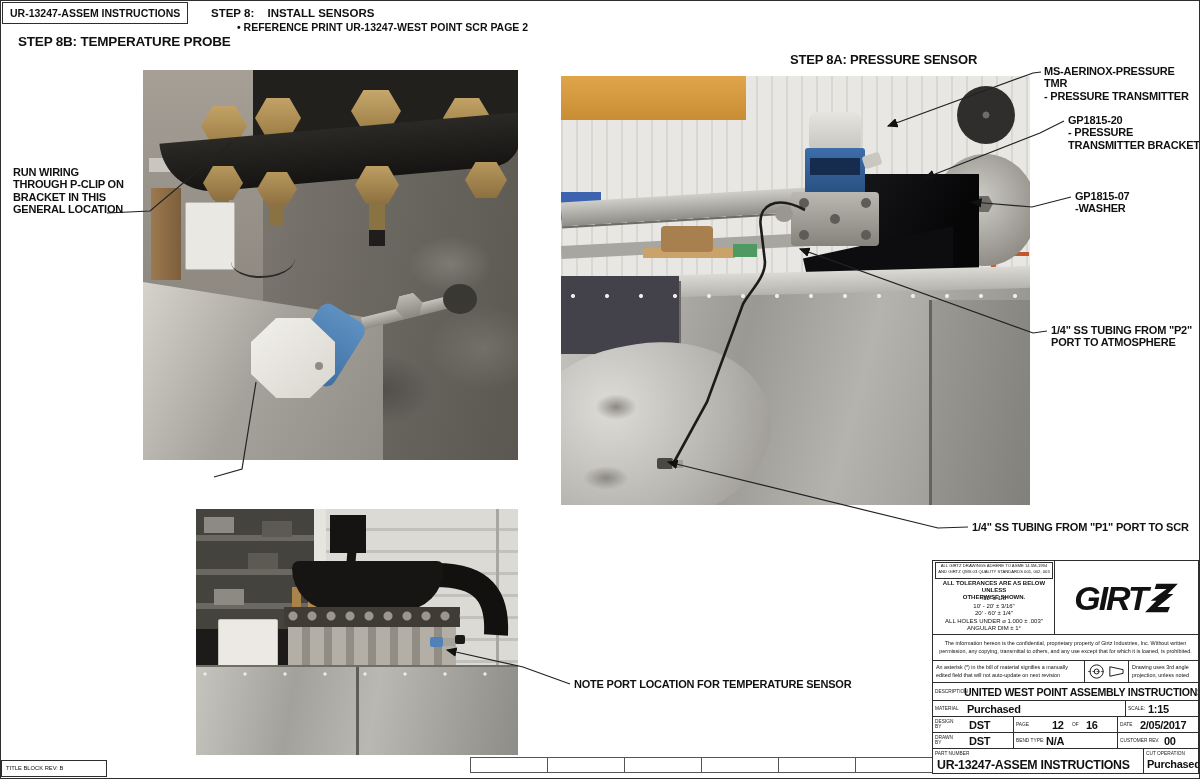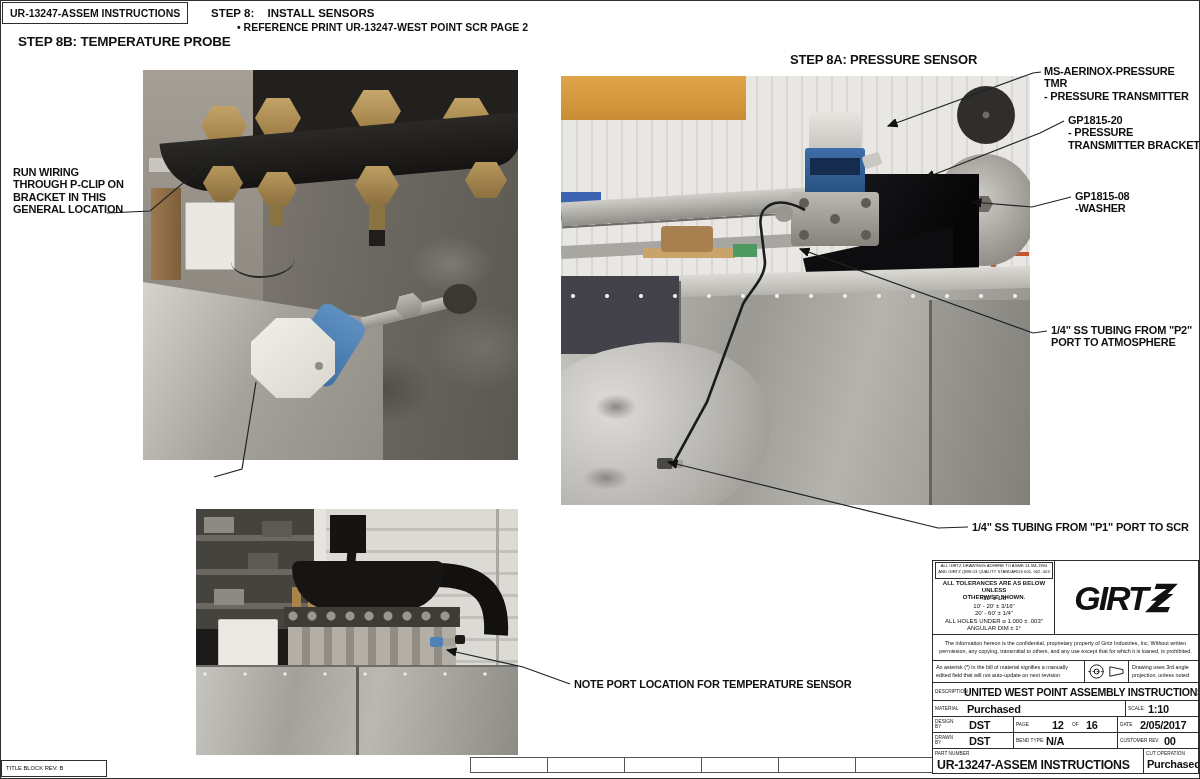--- a/index.html
+++ b/index.html
@@ -191,21 +191,21 @@
 
   <div class="callout pre" style="left:13px;top:166px;">RUN WIRING
 THROUGH P-CLIP ON
 BRACKET IN THIS
 GENERAL LOCATION</div>
   <div class="callout pre" style="left:1044px;top:65px;">MS-AERINOX-PRESSURE TMR
 - PRESSURE TRANSMITTER</div>
   <div class="callout pre" style="left:1068px;top:114px;">GP1815-20
 - PRESSURE
 TRANSMITTER BRACKET</div>
-  <div class="callout pre" style="left:1075px;top:190px;">GP1815-08
+  <div class="callout pre" style="left:1075px;top:190px;">GP1815-07
 -WASHER</div>
   <div class="callout pre" style="left:1051px;top:324px;">1/4" SS TUBING FROM "P2"
 PORT TO ATMOSPHERE</div>
   <div class="callout pre" style="left:972px;top:521px;">1/4" SS TUBING FROM "P1" PORT TO SCR</div>
   <div class="callout pre" style="left:574px;top:678px;">NOTE PORT LOCATION FOR TEMPERATURE SENSOR</div>
 
   <div id="tb" class="abs">
 
     <div class="cell" style="left:0;top:0;width:122px;height:74px;border-right-width:1px;border-bottom-width:1px;">
       <div class="pre" style="position:absolute;left:2px;top:1px;width:116px;height:15px;border:0.5px solid #2e2e2e;font-size:4.2px;line-height:1.35;text-align:center;">ALL GIRTZ DRAWINGS ADHERE TO ASME 14.5M-1994
@@ -252,21 +252,21 @@
       <span class="lab" style="position:absolute;left:2px;top:6px;">DESCRIPTION</span>
       <span class="val" style="position:absolute;left:31px;top:3px;font-size:11.5px;transform:scaleX(0.92);transform-origin:left;">UNITED WEST POINT ASSEMBLY INSTRUCTIONS</span>
     </div>
 
     <div class="cell" style="left:0;top:140px;width:193px;height:16px;border-right-width:1px;border-bottom-width:1px;">
       <span class="lab" style="position:absolute;left:2px;top:5px;">MATERIAL</span>
       <span class="val" style="position:absolute;left:34px;top:2px;font-size:11px;">Purchased</span>
     </div>
     <div class="cell" style="left:193px;top:140px;width:72px;height:16px;border-bottom-width:1px;">
       <span class="lab" style="position:absolute;left:2px;top:5px;">SCALE:</span>
-      <span class="val" style="position:absolute;left:22px;top:2px;font-size:11px;">1:10</span>
+      <span class="val" style="position:absolute;left:22px;top:2px;font-size:11px;">1:15</span>
     </div>
 
     <div class="cell" style="left:0;top:156px;width:81px;height:16px;border-right-width:1px;border-bottom-width:1px;">
       <span class="lab pre" style="position:absolute;left:2px;top:2px;">DESIGN
 BY</span>
       <span class="val" style="position:absolute;left:36px;top:2px;font-size:11px;">DST</span>
     </div>
     <div class="cell" style="left:81px;top:156px;width:104px;height:16px;border-right-width:1px;border-bottom-width:1px;">
       <span class="lab" style="position:absolute;left:2px;top:5px;">PAGE</span>
       <span class="val" style="position:absolute;left:38px;top:2px;font-size:11px;">12</span>

